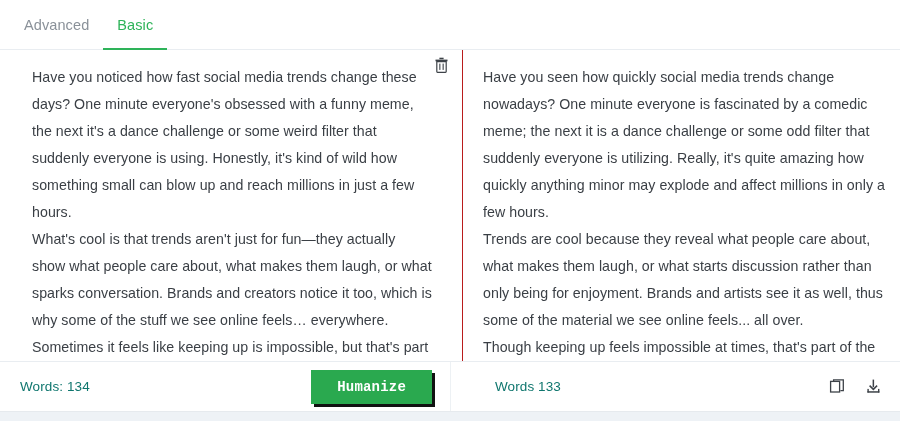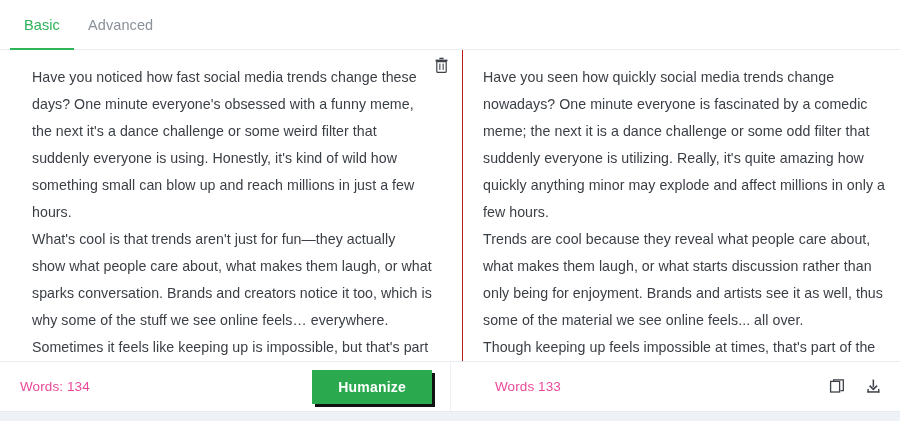--- a/index.html
+++ b/index.html
@@ -115,21 +115,21 @@
     flex: 0 0 450px;
     display: flex;
     align-items: center;
     position: relative;
     padding: 0 20px;
   }
   .foot-half.right { border-left: 1px solid #edf1f4; padding-left: 44px; }
 
   .words {
     font-size: 13.5px;
-    color: #ec4899;
+    color: #0f766e;
     letter-spacing: .1px;
   }
 
   .humanize-wrap {
     position: absolute;
     right: 18px;
     top: 50%;
     transform: translateY(-50%);
   }
   .humanize {
@@ -139,21 +139,21 @@
     background: #28a64b;
     background: #2aa94f;
     color: #ffffff;
     font-size: 14px;
     font-weight: bold;
     border: none;
     padding: 9px 26px;
     cursor: pointer;
     box-shadow: 3px 3px 0 #111111;
     letter-spacing: .2px;
-    font-family: Liberation Sans, sans-serif;
+    font-family: Liberation Mono, monospace;
   }
 
   .foot-icons {
     position: absolute;
     right: 18px;
     top: 50%;
     transform: translateY(-50%);
     display: flex;
     gap: 18px;
     align-items: center;
@@ -164,25 +164,25 @@
     cursor: pointer;
   }
 </style>
 </head>
 <body>
 
 <div id="app">
   <div class="card">
 
     <div class="tabbar">
+      <div class="tab">
+        <span>Advanced</span>
+      </div>
       <div class="tab active">
         <span>Basic</span>
-      </div>
-      <div class="tab">
-        <span>Advanced</span>
       </div>
     </div>
 
     <div class="panels">
 
       <div class="panel left">
         <div class="body-text">Have you noticed how fast social media trends change these days? One minute everyone's obsessed with a funny meme, the next it's a dance challenge or some weird filter that suddenly everyone is using. Honestly, it's kind of wild how something small can blow up and reach millions in just a few hours.
 What's cool is that trends aren't just for fun—they actually show what people care about, what makes them laugh, or what sparks conversation. Brands and creators notice it too, which is why some of the stuff we see online feels… everywhere.
 Sometimes it feels like keeping up is impossible, but that's part of the fun. Social media trends are basically a mirror of what people around the world are thinking, sharing, and reacting to—like a daily snapshot of our collective mood.</div>
         <div class="trash-btn">

